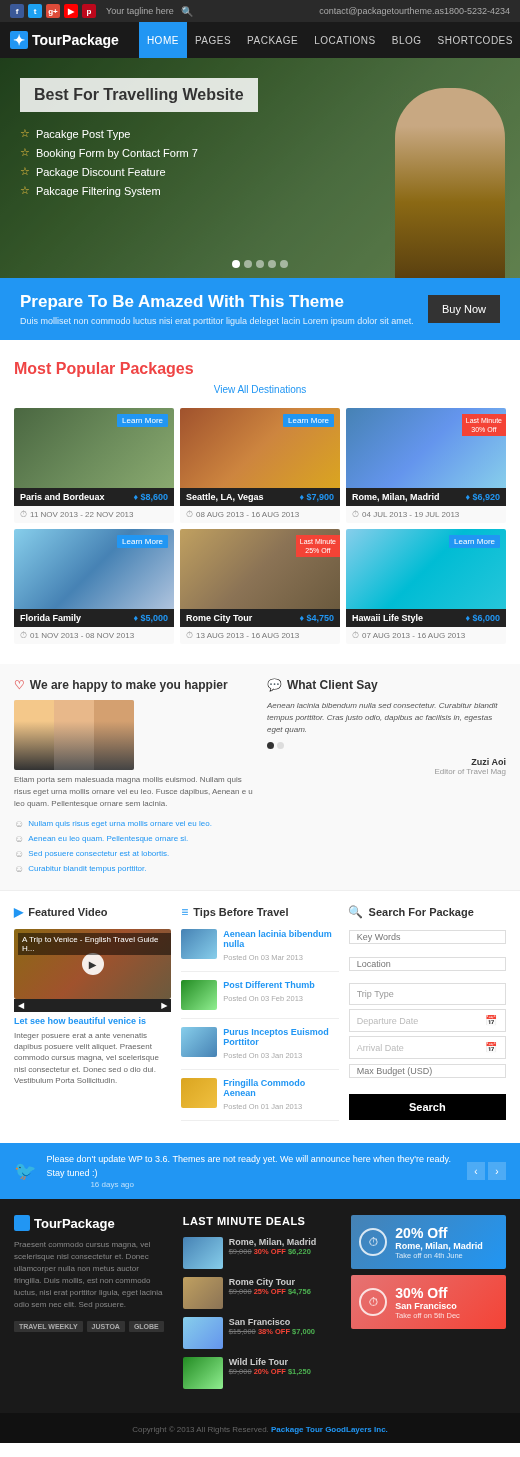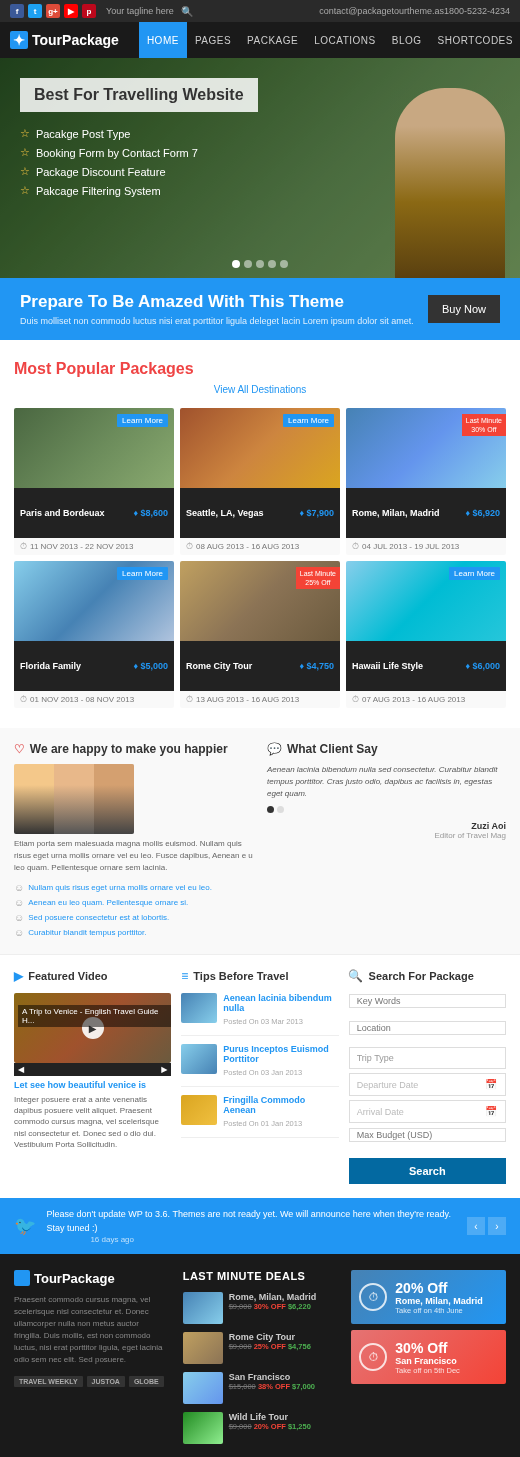--- a/index.html
+++ b/index.html
@@ -57,21 +57,21 @@
     .pkg-card { position: relative; overflow: hidden; border-radius: 2px; }
     .pkg-img-placeholder { height: 80px; width: 100%; }
     .pkg-img-paris { background: linear-gradient(135deg, #4a6741 0%, #6a8a5a 50%, #8aaa70 100%); }
     .pkg-img-seattle { background: linear-gradient(135deg, #a0522d 0%, #cd853f 50%, #daa520 100%); }
     .pkg-img-rome-milan { background: linear-gradient(135deg, #4682b4 0%, #6495ed 50%, #87ceeb 100%); }
     .pkg-img-florida { background: linear-gradient(135deg, #87ceeb 0%, #4682b4 50%, #b0c4de 100%); }
     .pkg-img-rome-city { background: linear-gradient(135deg, #c0a060 0%, #8b7355 50%, #6b5a3e 100%); }
     .pkg-img-hawaii { background: linear-gradient(135deg, #87ceeb 0%, #00bcd4 50%, #26c6da 100%); }
     .learn-more-btn { position: absolute; top: 6px; right: 6px; background: #2196f3; color: #fff; font-size: 8px; padding: 2px 5px; border-radius: 1px; }
     .last-minute-badge { position: absolute; top: 6px; right: 0; background: #f44336; color: #fff; font-size: 7px; padding: 2px 4px; text-align: center; line-height: 1.3; }
-    .pkg-info { background: #222; padding: 20px 6px; display: flex; justify-content: space-between; align-items: center; }
+    .pkg-info { background: #222; padding: 4px 6px; display: flex; justify-content: space-between; align-items: center; }
     .pkg-name { color: #fff; font-size: 9px; font-weight: bold; }
     .pkg-price { color: #2196f3; font-size: 9px; font-weight: bold; }
     .pkg-dates { background: #f9f9f9; padding: 3px 6px; font-size: 8px; color: #777; display: flex; align-items: center; gap: 3px; }
     .clock-icon { color: #999; font-size: 9px; }
 
     
     .happiness-section { display: grid; grid-template-columns: 1fr 1fr; gap: 14px; padding: 14px; background: #f9f9f9; }
     .happiness-left h3 { font-size: 12px; color: #333; margin-bottom: 8px; display: flex; align-items: center; gap: 5px; }
     .happiness-right h3 { font-size: 12px; color: #333; margin-bottom: 8px; display: flex; align-items: center; gap: 5px; }
     .team-photo { width: 120px; height: 70px; background: linear-gradient(135deg, #ddd 0%, #bbb 100%); border-radius: 2px; float: left; margin-right: 8px; margin-bottom: 4px; overflow: hidden; }
@@ -112,21 +112,21 @@
     .tip-img-3 { background: linear-gradient(135deg, #87ceeb 0%, #4682b4 100%); }
     .tip-img-4 { background: linear-gradient(135deg, #daa520 0%, #f0c040 100%); }
     .tip-text a { color: #2196f3; font-size: 9px; font-weight: bold; text-decoration: none; display: block; }
     .tip-text span { color: #aaa; font-size: 7.5px; }
 
     
     .search-form { }
     .search-input { width: 100%; border: 1px solid #ddd; padding: 1px 7px; font-size: 9px; margin-bottom: 12px; color: #999; }
     .search-select { width: 100%; border: 1px solid #ddd; padding: 5px 7px; font-size: 9px; margin-bottom: 4px; color: #999; background: #fff; appearance: none; }
     .date-input { width: 100%; border: 1px solid #ddd; padding: 5px 7px; font-size: 9px; margin-bottom: 4px; color: #999; display: flex; justify-content: space-between; align-items: center; }
-    .search-btn { width: 100%; background: #0369a1; color: #fff; border: none; padding: 7px; font-size: 11px; font-weight: bold; cursor: pointer; margin-top: 4px; }
+    .search-btn { width: 100%; background: #000000; color: #fff; border: none; padding: 7px; font-size: 11px; font-weight: bold; cursor: pointer; margin-top: 4px; }
 
     
     .twitter-banner { background: #2196f3; padding: 10px 14px; display: flex; align-items: center; gap: 10px; }
     .twitter-icon { color: #fff; font-size: 18px; flex-shrink: 0; }
     .twitter-text { color: #fff; font-size: 9px; line-height: 1.5; }
     .twitter-time { color: rgba(255,255,255,0.7); font-size: 8px; margin-left: 44px; }
     .twitter-nav { display: flex; gap: 3px; margin-left: auto; }
     .t-nav-btn { width: 18px; height: 18px; background: rgba(255,255,255,0.2); color: #fff; border: none; font-size: 10px; cursor: pointer; display: flex; align-items: center; justify-content: center; }
 
     
@@ -376,41 +376,48 @@
 </div>
 
 <div class="three-cols">
 
   <div>
     <div class="col-title">
       <span class="col-icon">▶</span>
       <span>Featured Video</span>
     </div>
     <div class="video-thumb">
-      <span style="position:absolute;top:12px;left:4px;color:#fff;font-size:8px;background:rgba(0,0,0,0.5);padding:2px 4px;">A Trip to Venice - English Travel Guide H...</span>
+      <span style="position:absolute;top:4px;left:4px;color:#fff;font-size:8px;background:rgba(0,0,0,0.5);padding:2px 4px;">A Trip to Venice - English Travel Guide H...</span>
       <div class="play-btn">▶</div>
     </div>
     <div class="video-controls">
       <button class="vc-btn">◀</button>
       <button class="vc-btn">▶</button>
     </div>
     <div class="video-caption">Let see how beautiful venice is</div>
     <div class="video-desc">Integer posuere erat a ante venenatis dapibus posuere velit aliquet. Praesent commodo cursus magna, vel scelerisque nisl consectetur et. Donec sed o dio dui. Vestibulum Porta Sollicitudin.</div>
   </div>
 
   <div>
     <div class="col-title">
       <span class="col-icon">≡</span>
       <span>Tips Before Travel</span>
     </div>
     <div class="tip-item">
       <div class="tip-img tip-img-1"></div>
       <div class="tip-text">
         <a>Aenean lacinia bibendum nulla</a>
         <span>Posted On 03 Mar 2013</span>
+      </div>
+    </div>
+    <div class="tip-item">
+      <div class="tip-img tip-img-2"></div>
+      <div class="tip-text">
+        <a>Post Different Thumb</a>
+        <span>Posted On 03 Feb 2013</span>
       </div>
     </div>
     <div class="tip-item">
       <div class="tip-img tip-img-3"></div>
       <div class="tip-text">
         <a>Purus Inceptos Euismod Porttitor</a>
         <span>Posted On 03 Jan 2013</span>
       </div>
     </div>
     <div class="tip-item">

